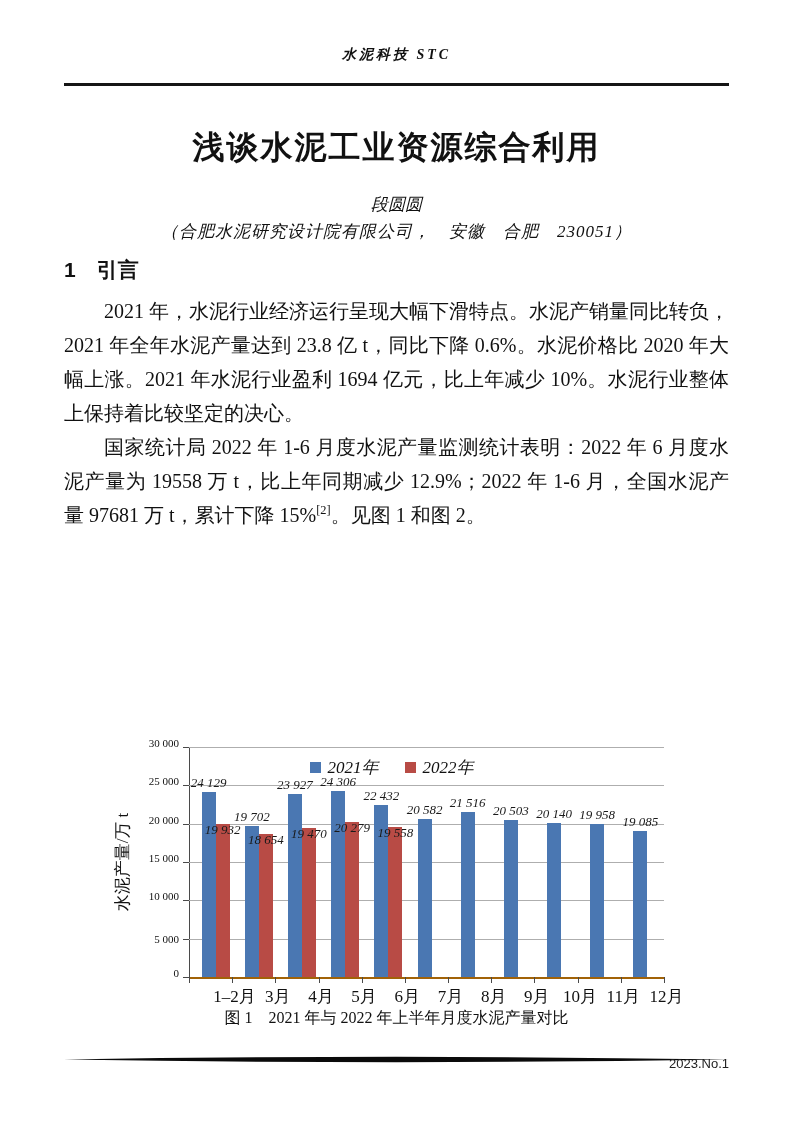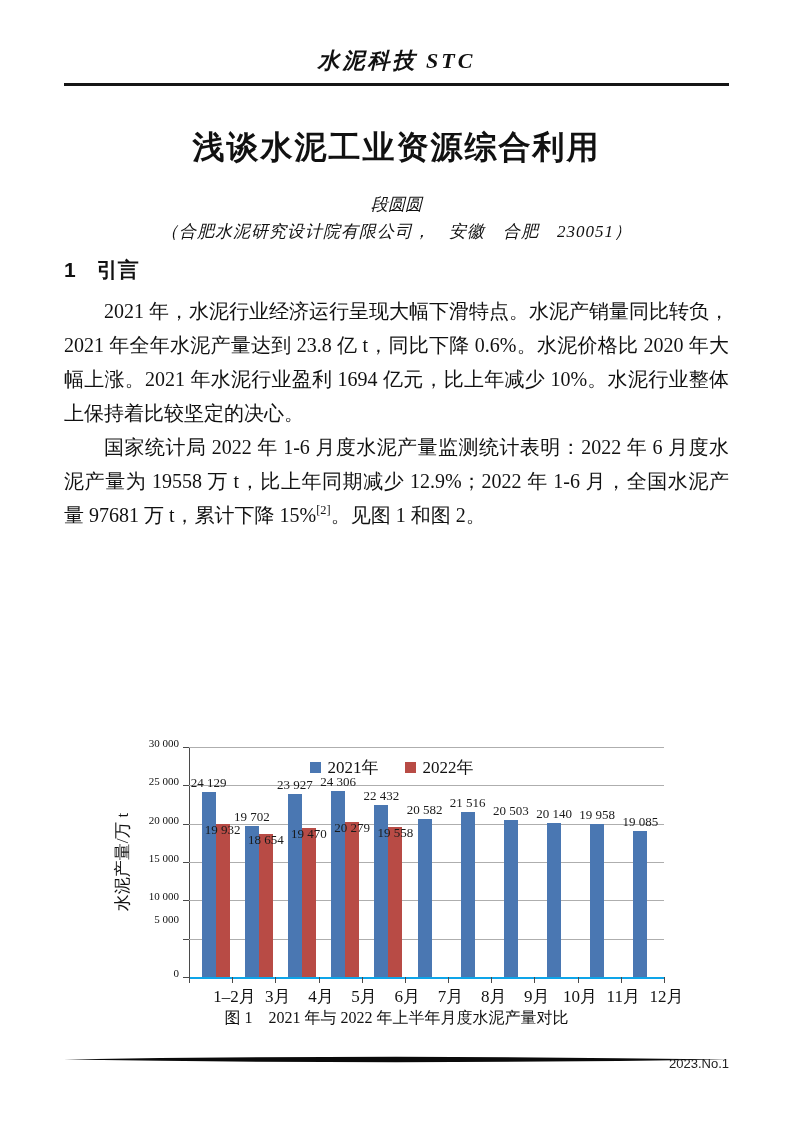--- a/index.html
+++ b/index.html
@@ -4,21 +4,21 @@
 <style>
   html,body{margin:0;padding:0;background:#e8e8e8;}
   .page{
     position:relative; width:793px; height:1122px; margin:0 auto;
     background:#ffffff; overflow:hidden;
     font-family:"Liberation Serif","DejaVu Serif",serif; color:#111;
   }
   
   .journal-header{
     position:absolute; top:46px; left:0; width:100%;
-    text-align:center; font-size:22px; font-style:italic; font-weight:bold;
+    text-align:center; font-size:14px; font-style:italic; font-weight:bold;
     letter-spacing:3px;
   }
   .header-rule{
     position:absolute; top:83px; left:64px; width:665px; height:3px; background:#151515;
   }
   
   .title{
     position:absolute; top:126px; left:0; width:100%; margin:0;
     text-align:center; font-size:32px; font-weight:bold; letter-spacing:2px;
     font-family:"Liberation Sans","DejaVu Sans",sans-serif;
@@ -42,21 +42,21 @@
     font-size:20px; line-height:34px; text-align:justify;
   }
   .body-text p{margin:0; text-indent:2em;}
   .body-text sup{font-size:0.62em; vertical-align:super; line-height:0;}
   
   .figure{
     position:absolute; top:738px; left:64px; width:665px; height:272px;
   }
   .plot{
     position:absolute; left:125px; top:9px; width:475px; height:230px;
-    border-left:1px solid #4a4a4a; border-bottom:2px solid #0ea5e9;
+    border-left:1px solid #4a4a4a; border-bottom:2px solid #a16207;font-style:italic;
   }
   .gridline{position:absolute; height:1px; background:#aeaeae;}
   .ytick{position:absolute; width:6px; height:1px; background:#4a4a4a;}
   .ylabel{position:absolute; text-align:right; font-size:11px; color:#111;}
   .xtick{position:absolute; width:1px; height:6px; background:#4a4a4a;}
   .xlabel{position:absolute; text-align:center; font-size:17px; color:#111; white-space:nowrap;margin-left:24px;}
   .bar{position:absolute; bottom:0;}
   .bar-label{
     position:absolute; width:62px; text-align:center;
     font-size:13px; color:#1a1a1a; white-space:nowrap; z-index:3;
@@ -147,21 +147,21 @@
         <div class="bar-label" style="left: 87.9545px; bottom: 135.27px;">19 470</div>
         <div class="bar" style="left: 155.136px; width: 14px; height: 155.472px; background: rgb(184, 75, 69); z-index: 2;"></div>
         <div class="bar-label" style="left: 131.136px; bottom: 141.472px;">20 279</div>
         <div class="bar" style="left: 198.318px; width: 14px; height: 149.945px; background: rgb(184, 75, 69); z-index: 2;"></div>
         <div class="bar-label" style="left: 174.318px; bottom: 135.945px;">19 558</div>
       </div>
   <div class="ytick" style="left: 119px; top: 239px;"></div>
       <div class="ylabel" style="left: 0px; top: 229px; width: 115px;">0</div>
       <div class="gridline" style="left: 125px; top: 200.667px; width: 475px;"></div>
       <div class="ytick" style="left: 119px; top: 200.667px;"></div>
-      <div class="ylabel" style="left: 0px; top: 175px; width: 115px;">5 000</div>
+      <div class="ylabel" style="left: 0px; top: 195px; width: 115px;">5 000</div>
       <div class="gridline" style="left: 125px; top: 162.333px; width: 475px;"></div>
       <div class="ytick" style="left: 119px; top: 162.333px;"></div>
       <div class="ylabel" style="left: 0px; top: 152.333px; width: 115px;">10 000</div>
       <div class="gridline" style="left: 125px; top: 124px; width: 475px;"></div>
       <div class="ytick" style="left: 119px; top: 124px;"></div>
       <div class="ylabel" style="left: 0px; top: 114px; width: 115px;">15 000</div>
       <div class="gridline" style="left: 125px; top: 85.6667px; width: 475px;"></div>
       <div class="ytick" style="left: 119px; top: 85.6667px;"></div>
       <div class="ylabel" style="left: 0px; top: 75.6667px; width: 115px;">20 000</div>
       <div class="gridline" style="left: 125px; top: 47.3333px; width: 475px;"></div>

